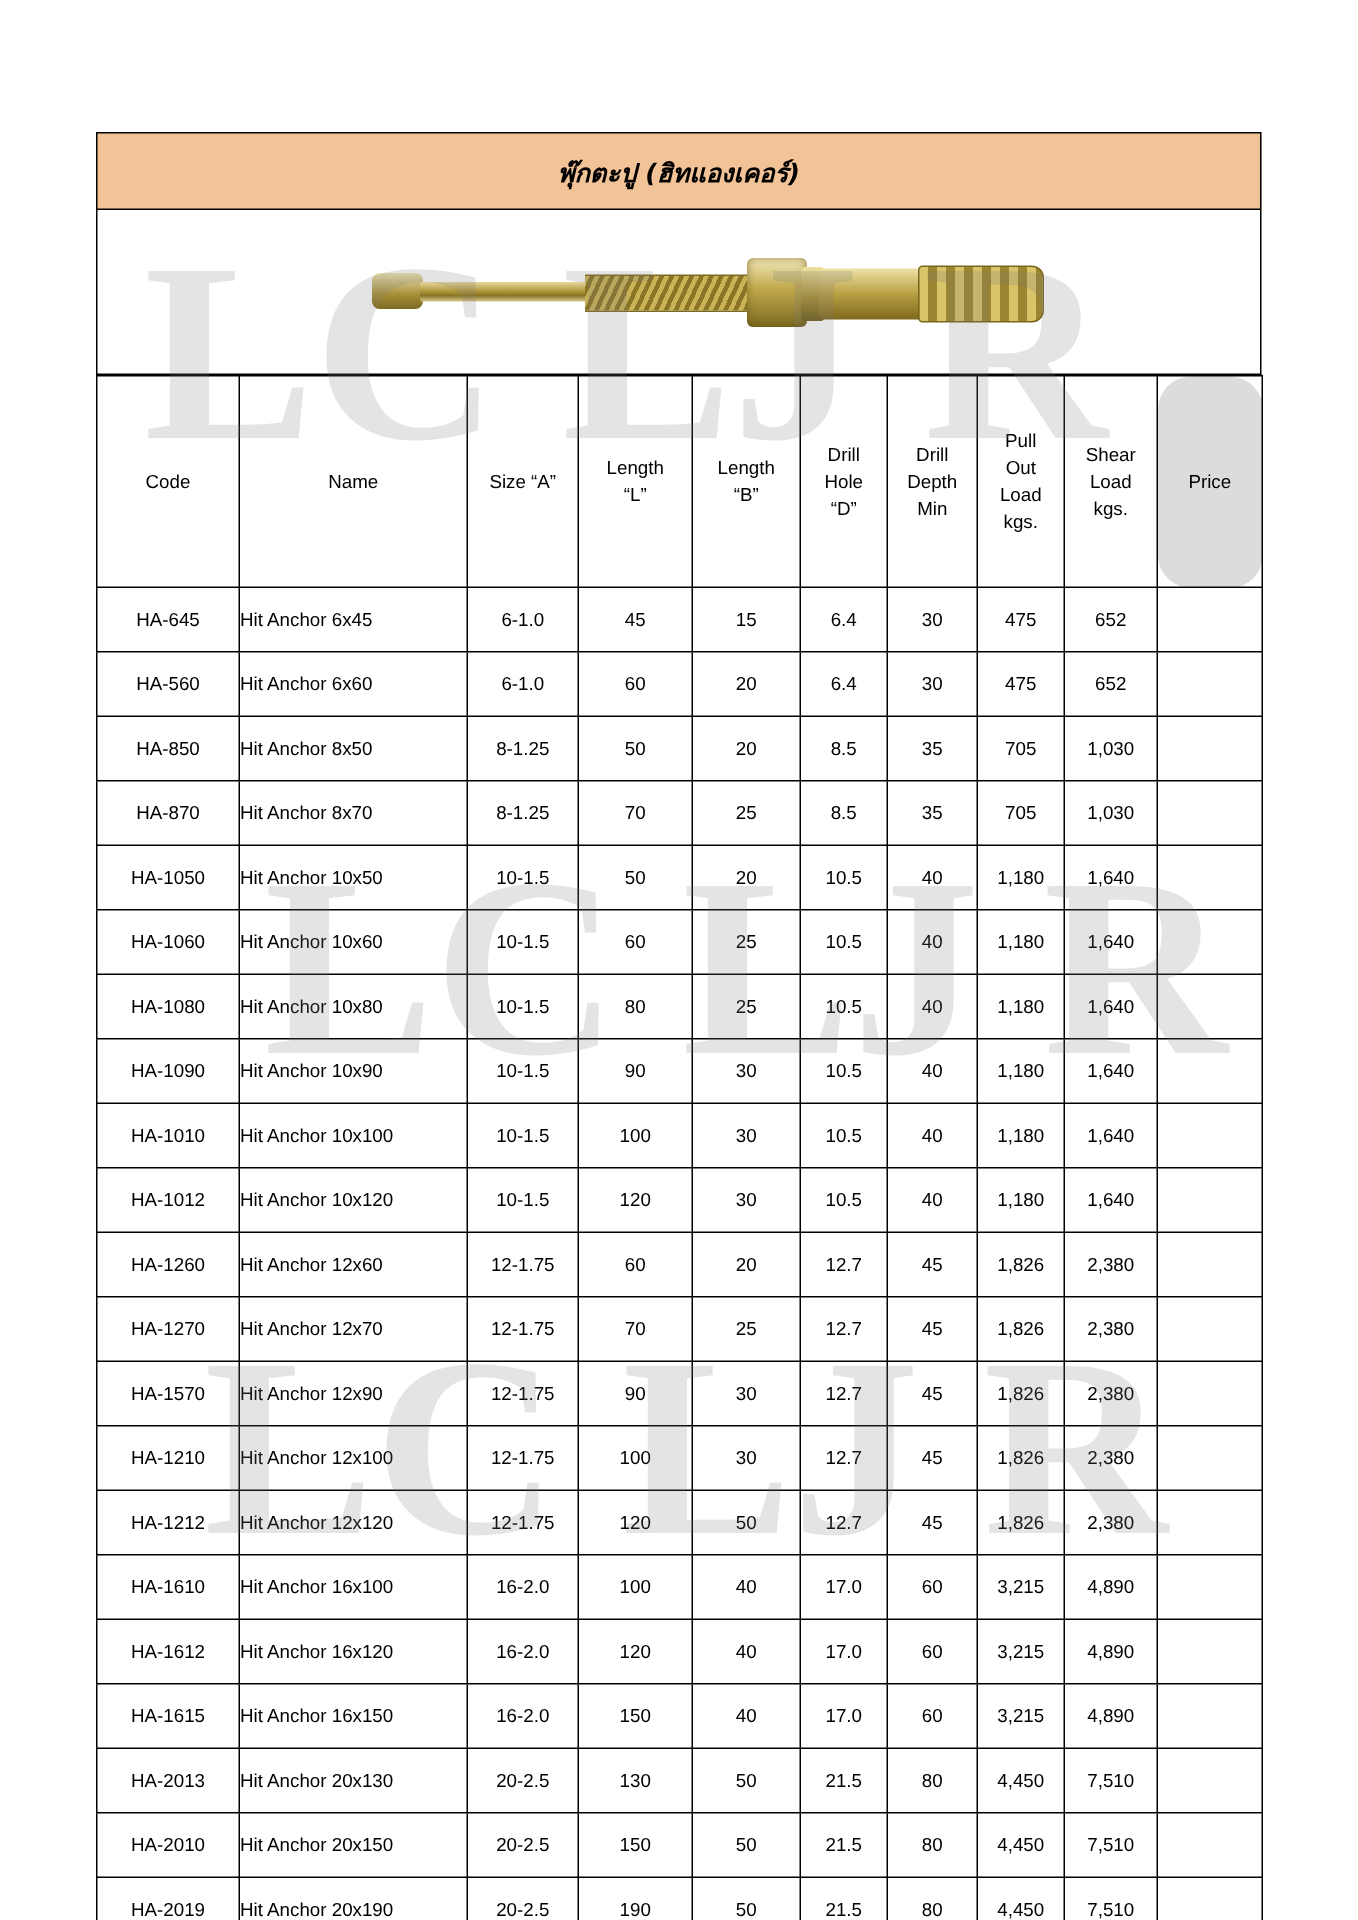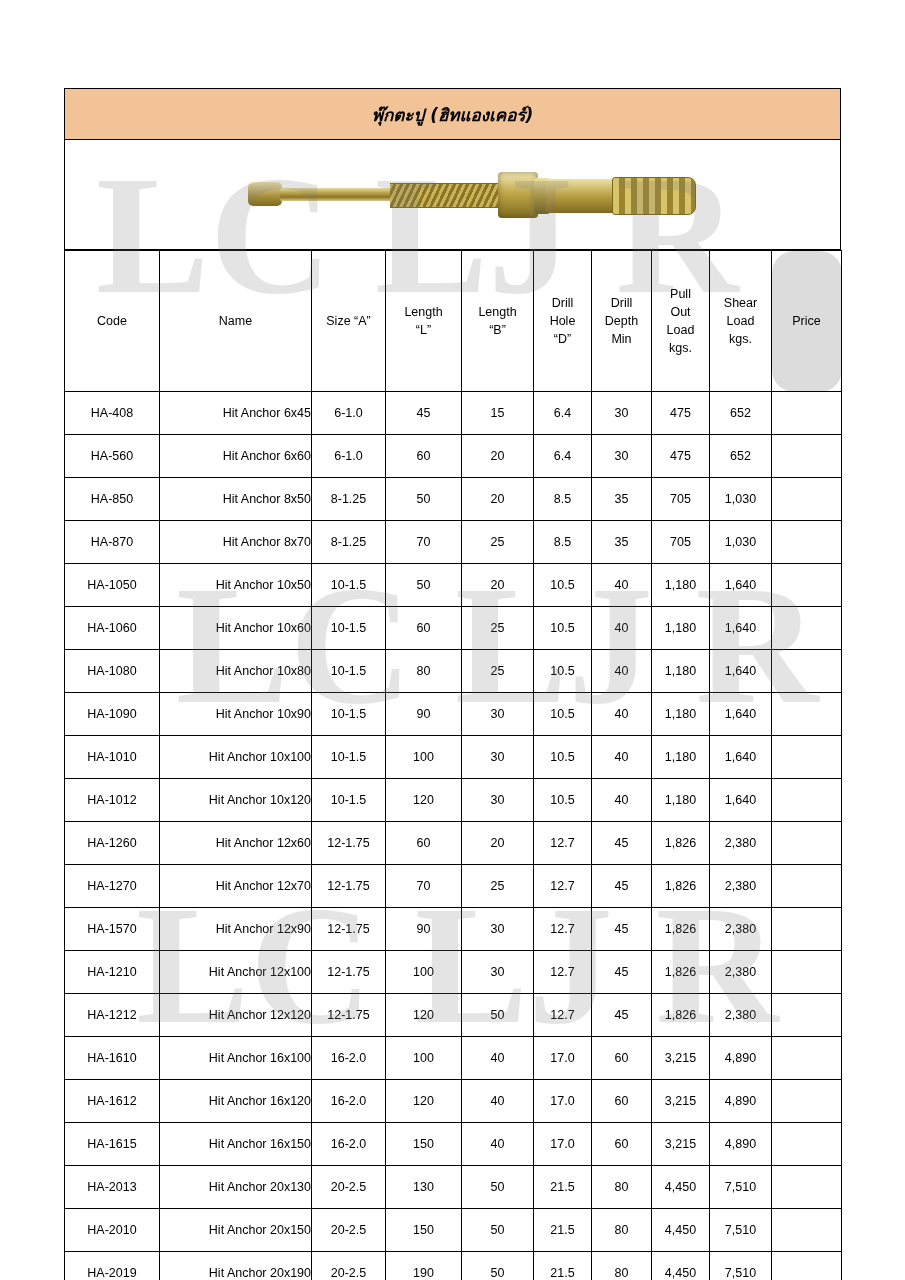--- a/index.html
+++ b/index.html
@@ -160,21 +160,21 @@
     line-height: 1.45;
   }
   thead th.shade, td.shade {
     background: #dcdcdc;
     border-radius: 22px;
   }
   tbody td {
     height: 42px;
   }
   tbody td.name-cell {
-    text-align: right;
+    text-align: left;
   }
   .hdr-lines { display: block; }
 
   
   col.c-code   { width: 95px; }
   col.c-name   { width: 152px; }
   col.c-size   { width: 74px; }
   col.c-lengthl{ width: 76px; }
   col.c-lengthb{ width: 72px; }
   col.c-drillh { width: 58px; }
@@ -263,21 +263,21 @@
           <span class="hdr-lines">Load</span>
           <span class="hdr-lines">kgs.</span>
         </th>
         <th class="shade">
             <span class="hdr-lines">Price</span>
           </th>
       </tr>
     </thead>
     <tbody id="spec-body">
         <tr>
-          <td>HA-408</td>
+          <td>HA-645</td>
           <td class="name-cell">Hit Anchor 6x45</td>
           <td>6-1.0</td>
           <td>45</td>
           <td>15</td>
           <td>6.4</td>
           <td>30</td>
           <td>475</td>
           <td>652</td>
           <td class="shade"></td>
         </tr>

